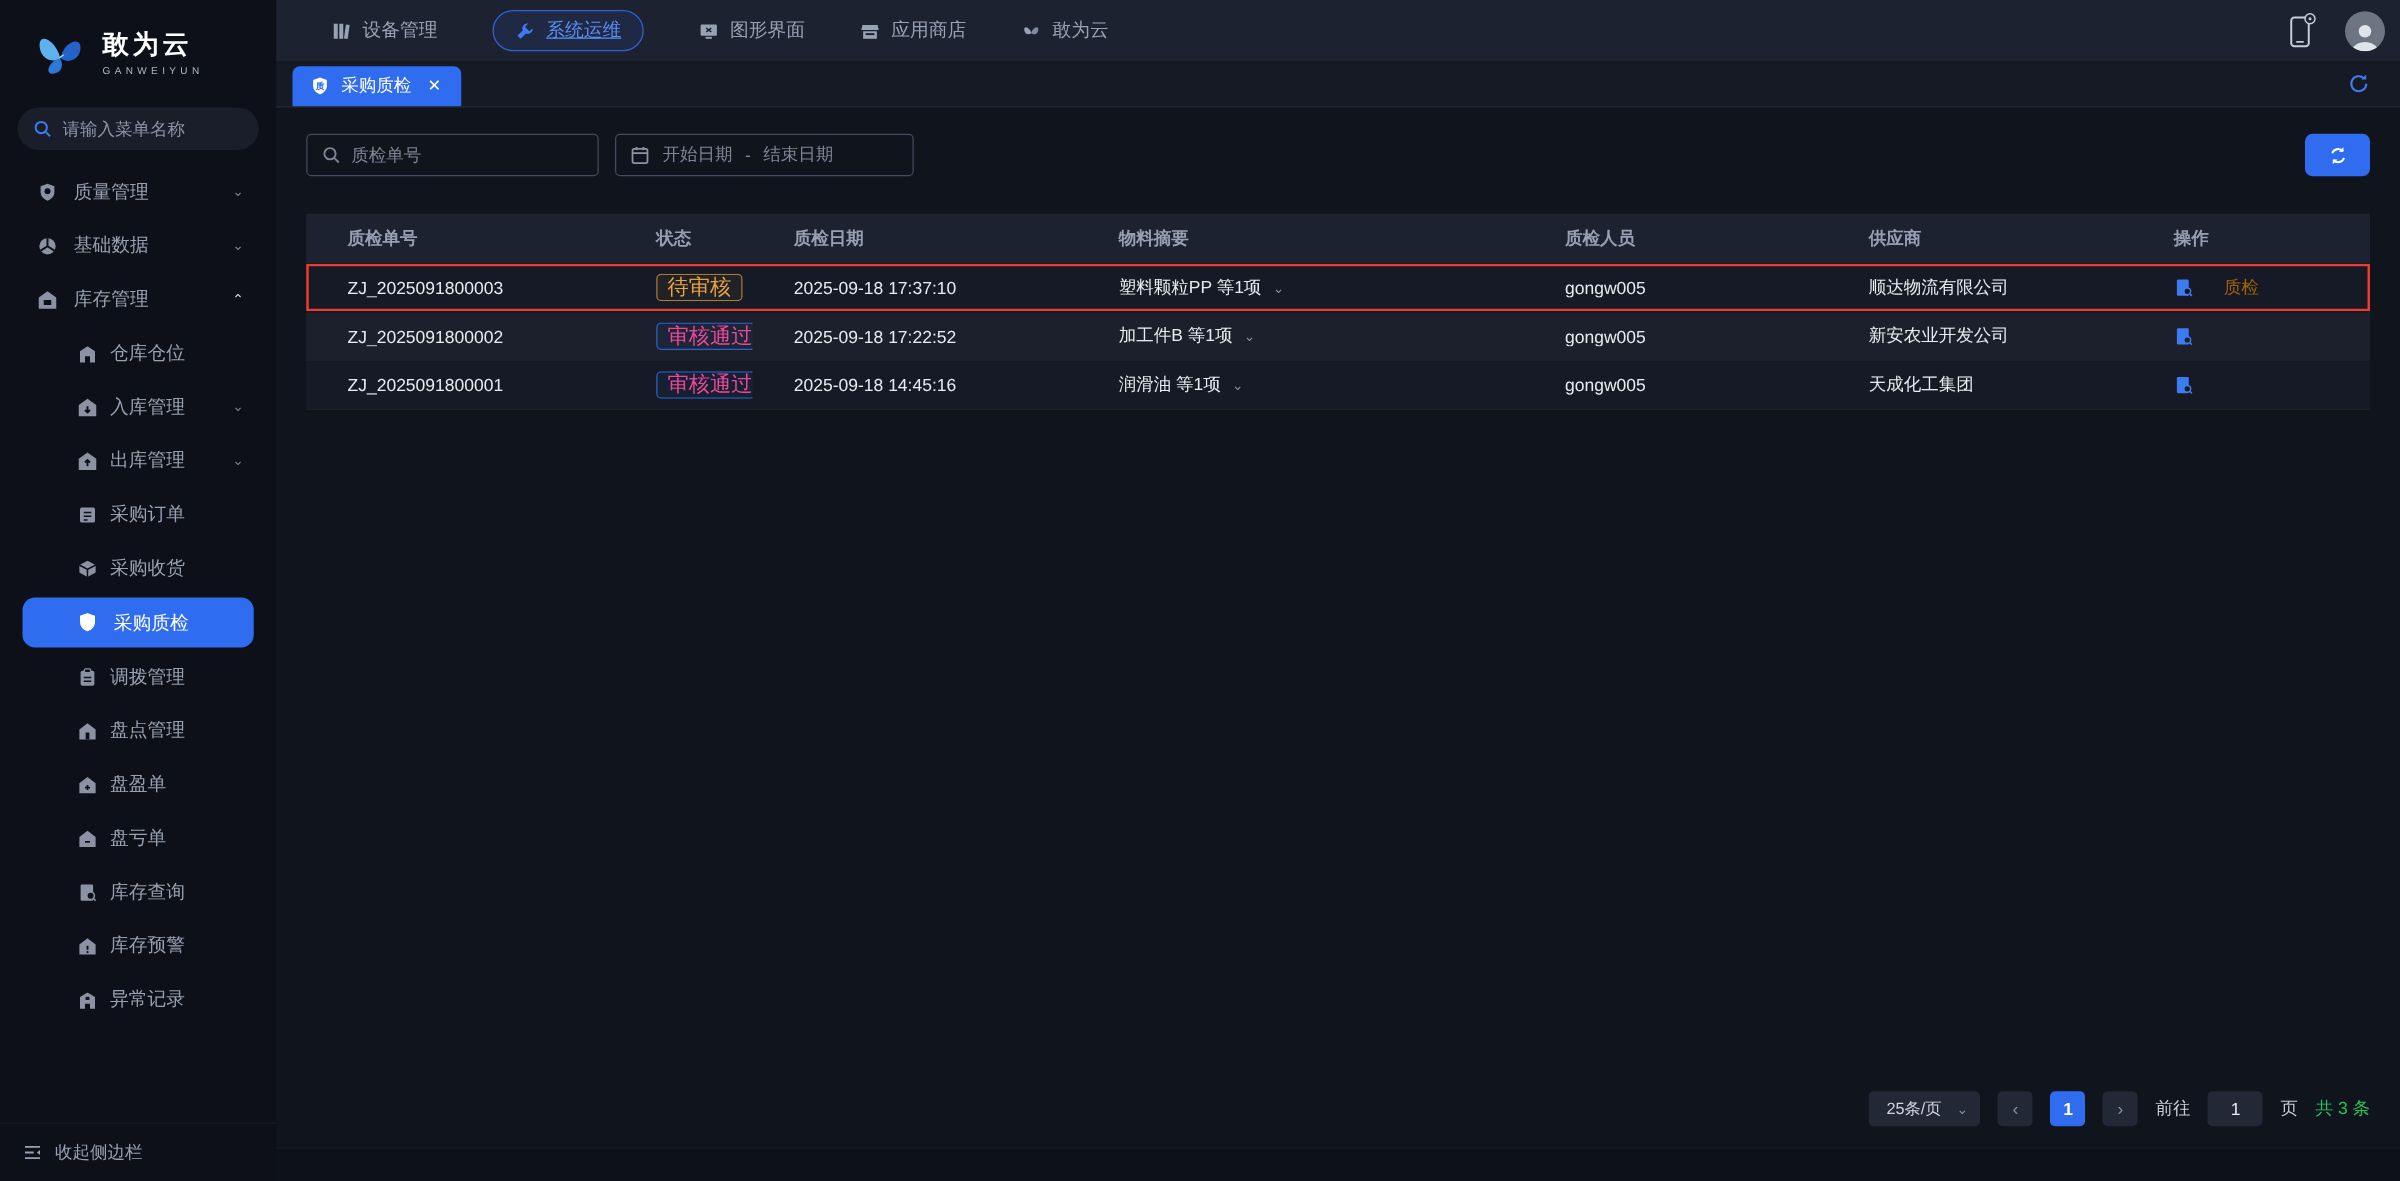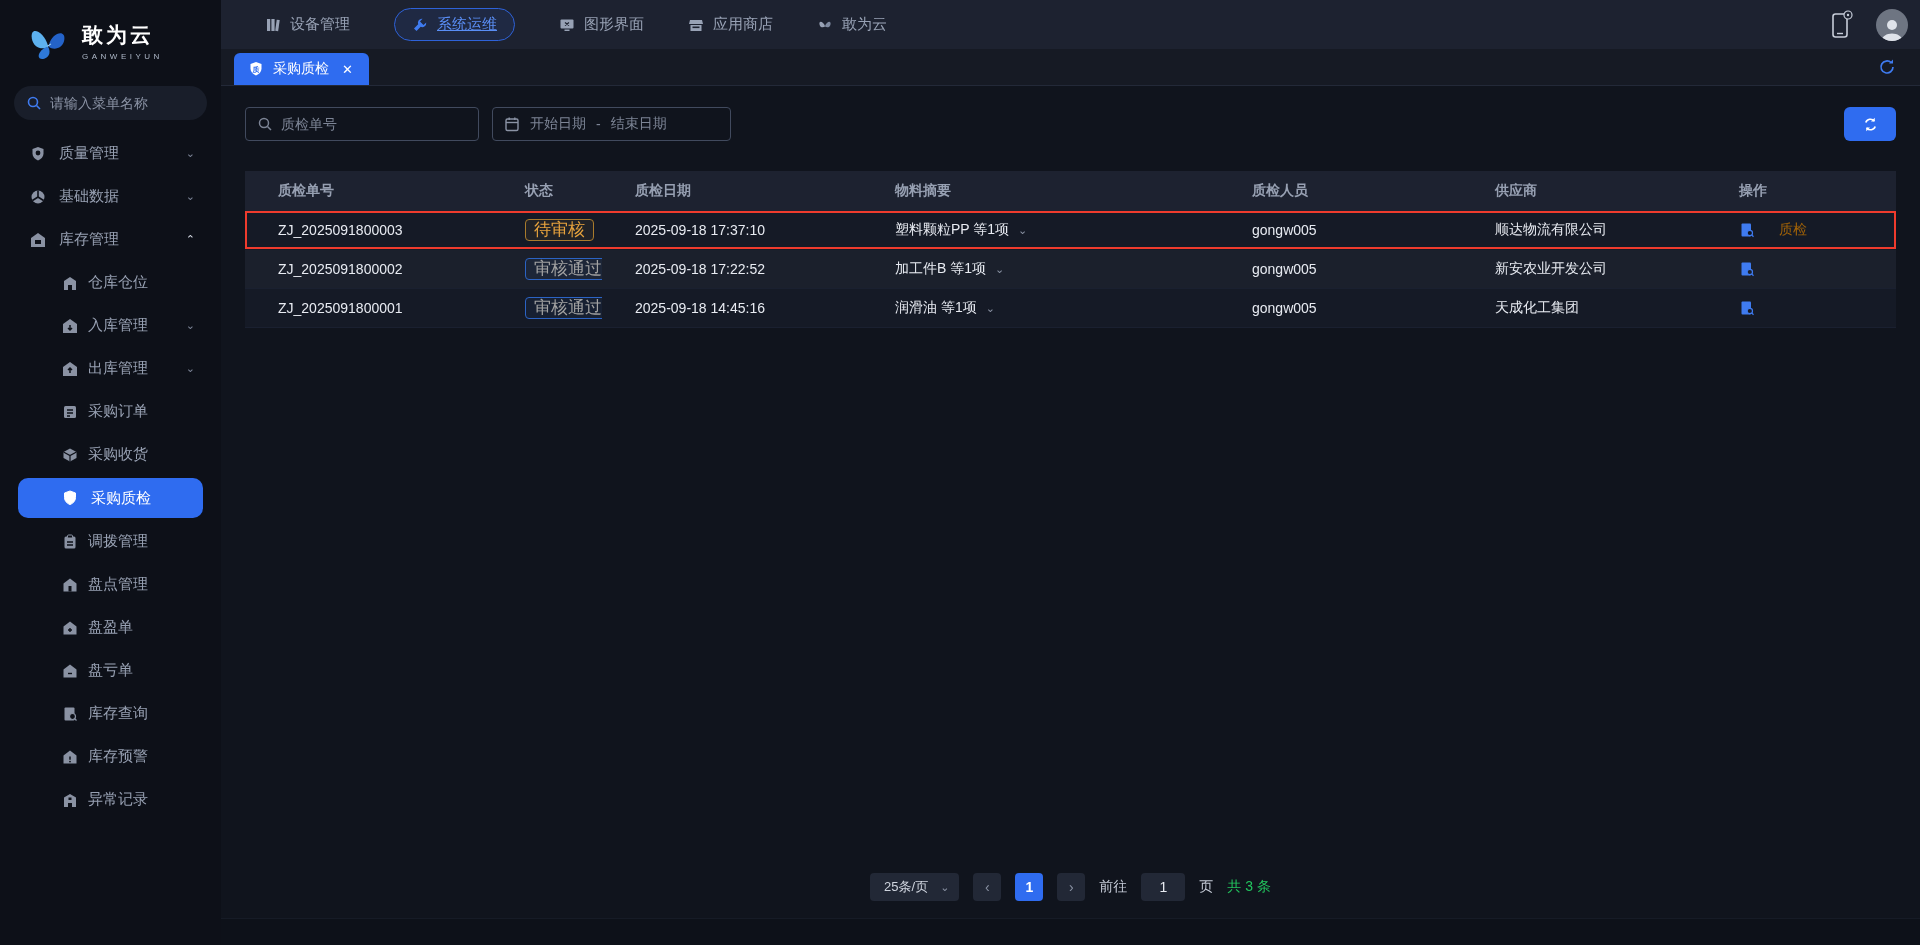--- a/index.html
+++ b/index.html
@@ -71,28 +71,28 @@
   .thead { display:flex; height:40px; align-items:center; background:#1d2230; color:#97a0b2;
     font-size:14px; font-weight:bold; }
   .trow { display:flex; height:39px; align-items:center; background:#151a26; font-size:14px;
     border-bottom:1px solid #1a2030; position:relative; }
   .trow.alt { background:#1b202c; }
   .trow.hl { box-shadow: inset 0 0 0 2px #ef3b2d; border-bottom-color:transparent; }
   .tc { padding-left:33px; display:flex; align-items:center; gap:7px; overflow:hidden; white-space:nowrap; }
   .c1{width:247px} .c2{width:110px} .c3{width:260px} .c4{width:357px} .c5{width:243px} .c6{width:244px} .c7{flex:1}
   .badge { font-size:17px; padding:2px 8px; border-radius:4px; border:1px solid; line-height:16px; }
   .badge.warning { color:#e8a33d; border-color:#a97b2c; background:rgba(230,162,60,0.06); }
-  .badge.primary { color:#a3a3a3; border-color:#2b63c4; background:rgba(64,140,255,0.06); }
+  .badge.primary { color:#ec4899; border-color:#2b63c4; background:rgba(64,140,255,0.06); }
   .chev-dn { color:#8b93a4; font-size:11px; margin-left:2px; }
   .op-link { display:flex; align-items:center; gap:24px; color:#a16207; cursor:pointer; }
 
   .spacer { flex:1; }
 
   
-  .pagination { height:62px; display:flex; align-items:center; justify-content:center; gap:14px;
+  .pagination { height:62px; display:flex; align-items:center; justify-content:flex-end; gap:14px;
     color:#c6ccd8; font-size:14px; }
   .pg-size { height:28px; background:#222836; border-radius:4px; display:flex; align-items:center;
     gap:10px; padding:0 10px 0 14px; color:#cfd4de; font-size:13px; cursor:pointer; }
   .pg-btn { width:28px; height:28px; background:#222836; border-radius:4px; display:flex;
     align-items:center; justify-content:center; color:#8b93a4; font-size:14px; cursor:pointer; }
   .pg-btn.current { background:#2f6cf0; color:#fff; font-weight:bold; }
   .pg-goto-input { width:44px; height:28px; background:#222836; border:none; border-radius:4px;
     color:#e8ebf2; text-align:center; font-size:14px; outline:none; font-family:inherit; }
   .pg-total { color:#22c55e; }
 
@@ -241,20 +241,27 @@
       </div>
       <div class="mitem child">
         <svg class="mi" viewBox="0 0 16 16">
           <path class="mi-fill" d="M2 15V5.5L8 2l6 3.5V15h-4v-4H6v4z"></path>
           <rect x="6.5" y="5.5" width="3" height="2.5" fill="#0d1018"></rect>
         </svg>
         <span>异常记录</span>
       </div>
     </nav>
 
+    <div class="side-foot">
+      <svg class="mi" viewBox="0 0 16 16">
+        <path d="M2 3.5h12M2 8h7M2 12.5h12" stroke="#98a1b3" stroke-width="1.5"></path>
+        <path d="M14 6l-2.5 2L14 10z" fill="#98a1b3"></path>
+      </svg>
+      <span>收起侧边栏</span>
+    </div>
   </aside>
 
   <div class="right">
 
     <header class="topbar">
       <div class="nav-item">
         <svg class="mi" viewBox="0 0 16 16">
           <rect x="2" y="2" width="3.2" height="12" fill="#98a2b5"></rect>
           <rect x="6.4" y="2" width="3.2" height="12" fill="#98a2b5"></rect>
           <rect x="11" y="2.8" width="3" height="11.2" fill="#98a2b5" transform="rotate(8 12.5 8)"></rect>

